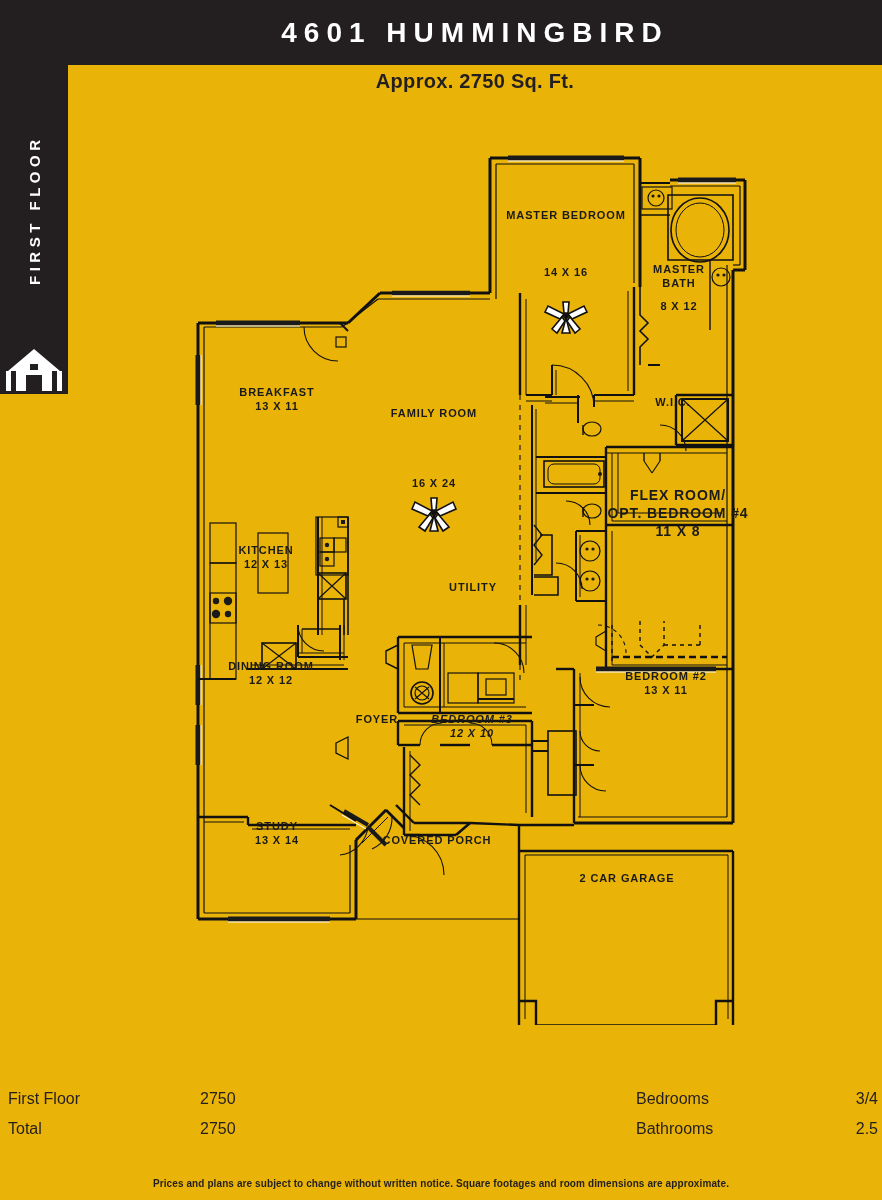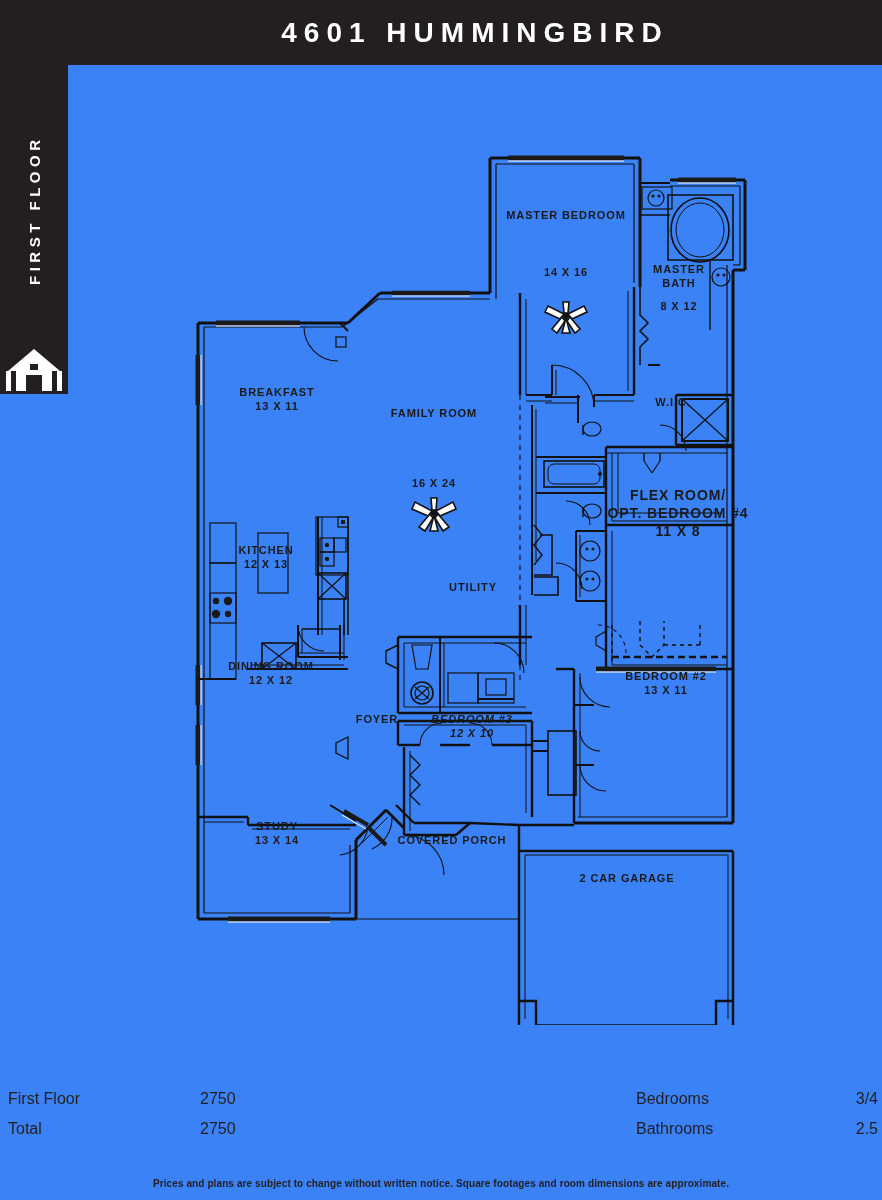--- a/index.html
+++ b/index.html
@@ -5,21 +5,21 @@
   * { box-sizing: border-box; margin: 0; padding: 0; }
   html, body {
     width: 882px; height: 1200px;
     background: #ffffff;
     font-family: "Liberation Sans", sans-serif;
     overflow: hidden;
   }
   #page {
     position: relative;
     width: 882px; height: 1200px;
-    background: #3b82f6;
+    background: #eab308;
   }
 
   
   #header-bar {
     position: absolute;
     left: 0; top: 0;
     width: 882px; height: 65px;
     background: #231f20;
   }
   #plan-title {
@@ -134,20 +134,21 @@
     <div id="floor-label">FIRST FLOOR</div>
     <svg id="house-icon" viewBox="0 0 56 46">
       <polygon points="28,2 54,24 46,24 46,44 36,44 36,28 20,28 20,44 10,44 10,24 2,24" fill="#ffffff"></polygon>
       <rect x="21" y="14" width="14" height="12" fill="#ffffff"></rect>
       <rect x="24" y="17" width="8" height="6" fill="#231f20"></rect>
       <rect x="0" y="24" width="5" height="20" fill="#ffffff"></rect>
       <rect x="51" y="24" width="5" height="20" fill="#ffffff"></rect>
     </svg>
   </div>
 
+  <div id="subtitle">Approx. 2750 Sq. Ft.</div>
 
   <svg id="plan-canvas" viewBox="0 0 882 960" xmlns="http://www.w3.org/2000/svg">
     <g fill="none" stroke="#111111" stroke-linecap="butt" stroke-linejoin="miter">
 
       <path d="M198 258 L198 854" stroke-width="3"></path>
       <path d="M204 262 L204 848" stroke-width="1.2"></path>
 
       <path d="M198 258 L348 258" stroke-width="3"></path>
       <path d="M204 262 L342 262" stroke-width="1.2"></path>
 
@@ -554,21 +555,21 @@
   <div class="room-label" style="left:666px; top:669px;">
     <span class="rl-name">BEDROOM #2</span>
     <span class="rl-dim">13 X 11</span>
   </div>
 
   <div class="room-label" style="left:277px; top:819px;">
     <span class="rl-name">STUDY</span>
     <span class="rl-dim">13 X 14</span>
   </div>
 
-  <div class="room-label" style="left:437px; top:833px;margin-left:15px;">
+  <div class="room-label" style="left:437px; top:833px;">
     <span class="rl-name">COVERED PORCH</span>
   </div>
 
   <div class="room-label" style="left:627px; top:871px;">
     <span class="rl-name">2 CAR GARAGE</span>
   </div>
 
   <div id="spec-table">
     <div class="spec-row" style="top:0px;">
       <span class="spec-left-label">First Floor</span>

